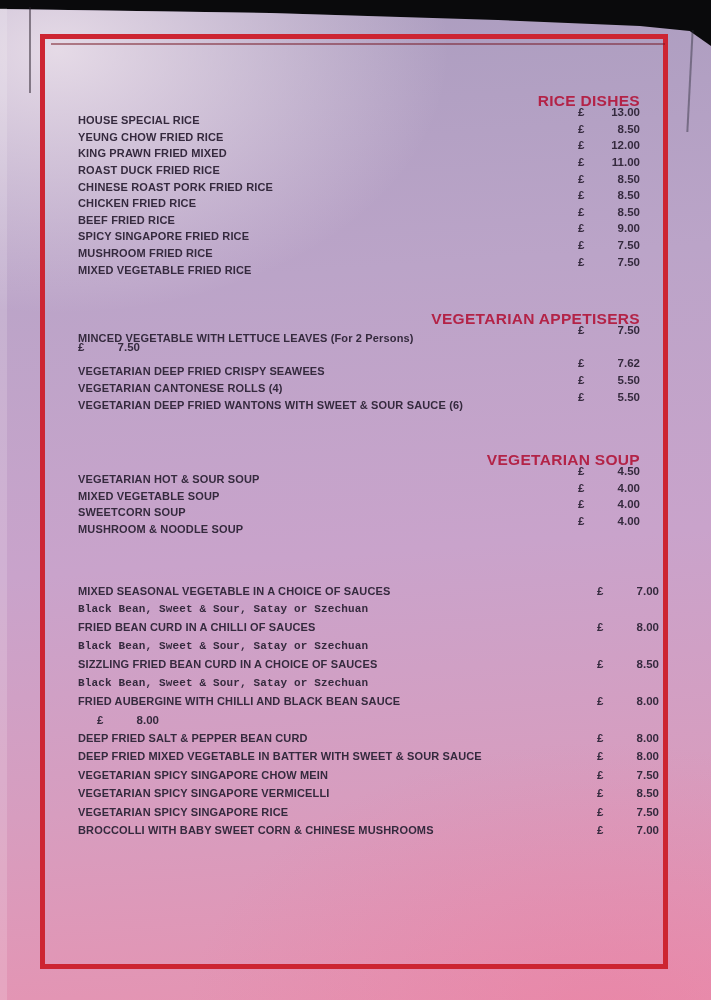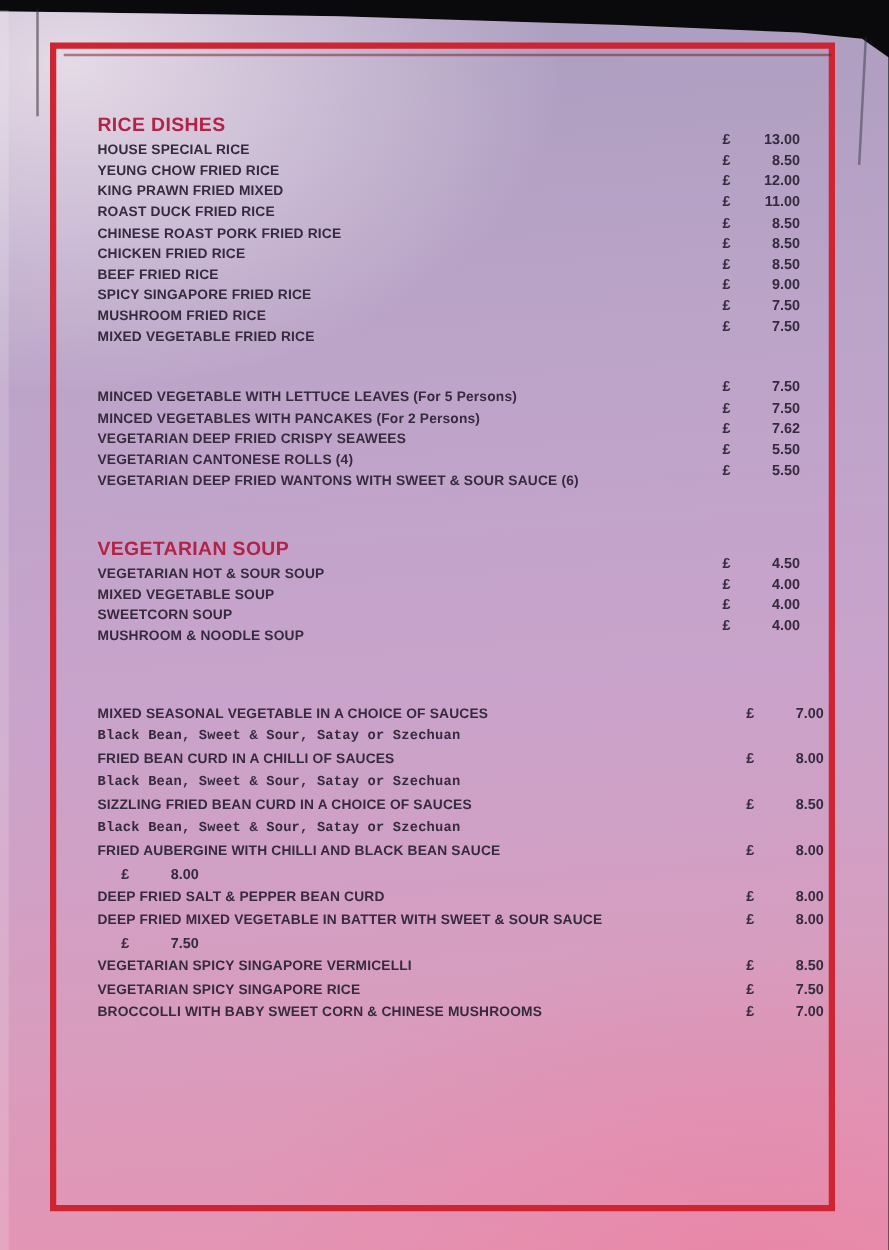--- a/index.html
+++ b/index.html
@@ -43,20 +43,21 @@
   }
   .border-frame::after {
     content: ""; position: absolute; left: 6px; right: -2px; top: 4px; height: 2px;
     background: rgba(118,22,34,0.5);
   }
 
   
   .content {
     position: absolute; left: 78px; top: 92px; width: 562px;
     color: #352a3e;
+    text-align: right;
   }
   .menu-section + .menu-section { margin-top: 32px; }
   .menu-section:nth-of-type(3) { margin-top: 38px; }
   .menu-section:nth-of-type(4) { margin-top: 44px; }
 
   .sec-title {
     margin: 0 0 2px 0;
     font-size: 15.5px; font-weight: 700; letter-spacing: 0.3px;
     line-height: 18px; height: 18px;
     color: #b32347;
@@ -164,30 +165,30 @@
           <div class="row">
             <span class="item-name">MIXED VEGETABLE FRIED RICE</span>
             <span class="price">
               <span class="cur">£</span>
               <span class="amt">7.50</span>
             </span>
           </div>
         </div>
       </section>
       <section class="menu-section">
+        <h2 class="sec-title">VEGETARIAN APPETISERS</h2>
         <div class="rows">
           <div class="row">
-            <span class="item-name">MINCED VEGETABLE WITH LETTUCE LEAVES (For 5 Persons)</span>
-            <span class="price">
-              <span class="cur">£</span>
-              <span class="amt">7.50</span>
-            </span>
-          </div>
-          <div class="row">
-            <span class="item-name">MINCED VEGETABLES WITH PANCAKES (For 2 Persons)</span>
+            <span class="item-name">MINCED VEGETABLE WITH LETTUCE LEAVES (For 2 Persons)</span>
+            <span class="price">
+              <span class="cur">£</span>
+              <span class="amt">7.50</span>
+            </span>
+          </div>
+          <div class="row">
             <span class="price">
               <span class="cur">£</span>
               <span class="amt">7.50</span>
             </span>
           </div>
           <div class="row">
             <span class="item-name">VEGETARIAN DEEP FRIED CRISPY SEAWEES</span>
             <span class="price">
               <span class="cur">£</span>
               <span class="amt">7.62</span>
@@ -295,20 +296,21 @@
             </span>
           </div>
           <div class="row">
             <span class="item-name">DEEP FRIED MIXED VEGETABLE IN BATTER WITH SWEET &amp; SOUR SAUCE</span>
             <span class="price">
               <span class="cur">£</span>
               <span class="amt">8.00</span>
             </span>
           </div>
           <div class="row">
+            <span class="item-name">VEGETARIAN SPICY SINGAPORE CHOW MEIN</span>
             <span class="price">
               <span class="cur">£</span>
               <span class="amt">7.50</span>
             </span>
           </div>
           <div class="row">
             <span class="item-name">VEGETARIAN SPICY SINGAPORE VERMICELLI</span>
             <span class="price">
               <span class="cur">£</span>
               <span class="amt">8.50</span>

